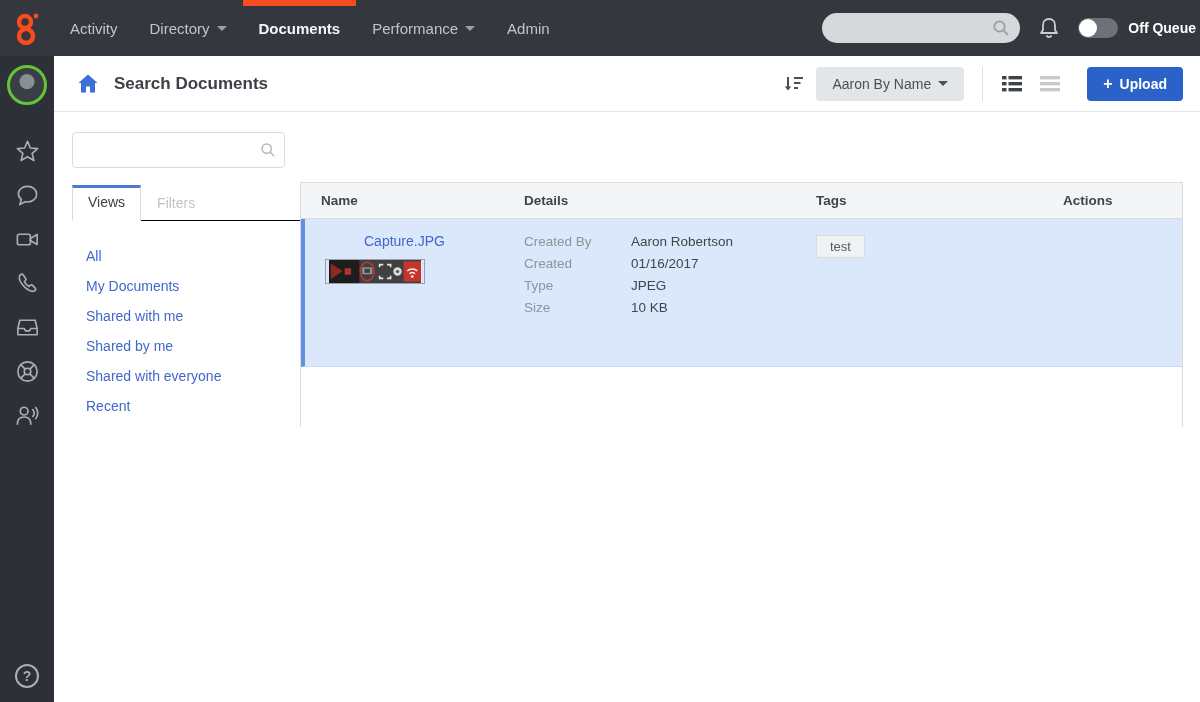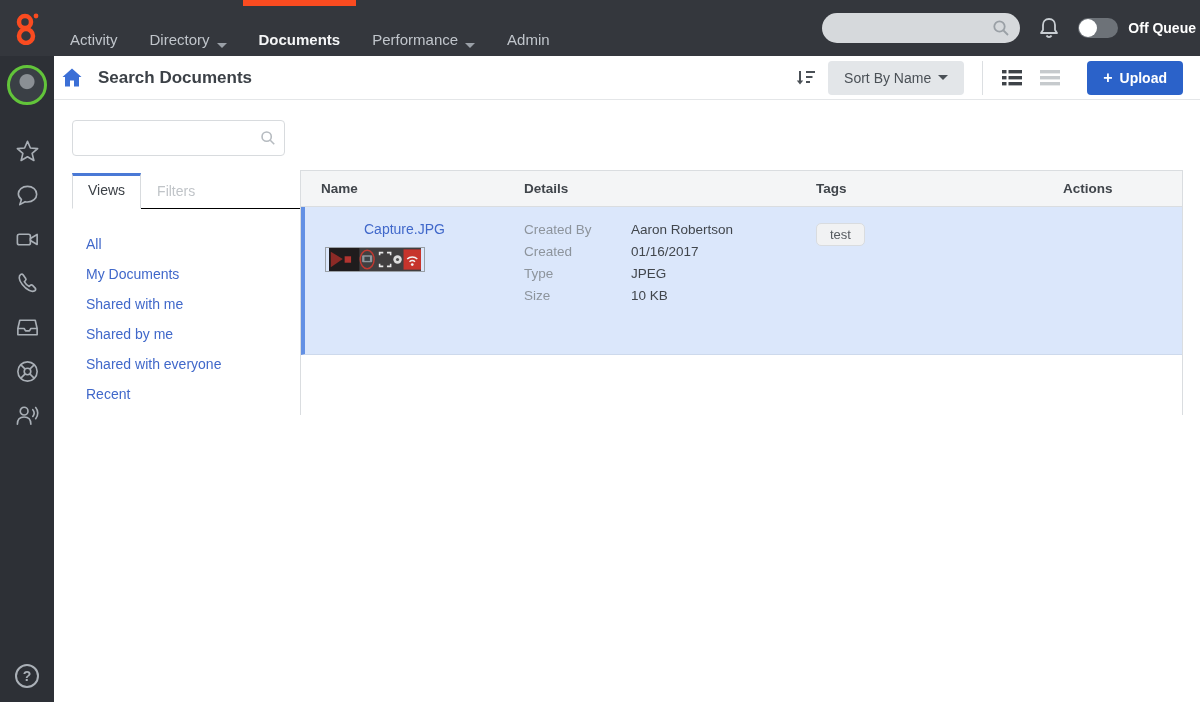--- a/index.html
+++ b/index.html
@@ -4,21 +4,21 @@
 <style>
   * { margin:0; padding:0; box-sizing:border-box; }
   html,body { width:1200px; height:702px; overflow:hidden;
     font-family:"Liberation Sans", sans-serif; background:#fff; }
 
   
   .top-nav { position:fixed; top:0; left:0; width:1200px; height:56px;
     background:#34373d; display:flex; align-items:center; z-index:20; }
   .logo-box { width:54px; height:56px; display:flex; align-items:center; justify-content:center; }
   .nav-items { display:flex; align-items:stretch; height:56px; }
-  .nav-item { position:relative; display:flex; align-items:flex-end; padding:8px 16px;
+  .nav-item { position:relative; display:flex; align-items:center; padding:8px 16px;
     color:#c0c5cb; font-size:15px; cursor:pointer; }
   .nav-item.active { color:#f4f5f6; font-weight:bold; }
   .nav-item.active::before { content:""; position:absolute; top:0; left:0; right:0;
     height:6px; background:#fa4b20; }
   .caret { display:inline-block; margin-left:7px; width:0; height:0;
     border-left:5px solid transparent; border-right:5px solid transparent;
     border-top:5px solid #9aa0a7; }
   .nav-right { margin-left:auto; display:flex; align-items:center; padding-right:4px; }
   .nav-search { width:198px; height:30px; background:#d6d9dc; border:none; border-radius:15px;
     padding:0 34px 0 14px; font-size:13px; color:#42474d; outline:none; }
@@ -38,22 +38,22 @@
     border:3px solid #62c43a; background:radial-gradient(circle at 50% 40%, #8a8f94 0 7px, #3a3f45 8px);
     overflow:hidden; cursor:pointer; }
   .side-icons { display:flex; flex-direction:column; gap:16px; margin-top:32px; }
   .side-icon { width:28px; height:28px; display:flex; align-items:center; justify-content:center; cursor:pointer; }
   .side-help { margin-top:auto; margin-bottom:14px; width:24px; height:24px; border-radius:50%;
     border:2px solid #aab0b7; color:#aab0b7; font-size:14px; font-weight:bold;
     display:flex; align-items:center; justify-content:center; cursor:pointer; }
 
   
   .main { position:absolute; top:56px; left:54px; width:1146px; height:646px; background:#fff; }
-  .page-header { height:44px; border-bottom:1px solid #e4e6e8; display:flex; align-items:center;
-    padding:0 17px 0 8px; }
+  .page-header { height:56px; border-bottom:1px solid #e4e6e8; display:flex; align-items:center;
+    padding:0 17px 0 24px; }
   .page-title-wrap { display:flex; align-items:center; gap:16px; }
   .page-title { font-size:17px; color:#3c4147; }
   .header-right { margin-left:auto; display:flex; align-items:center; }
   .sort-dir-btn { display:flex; margin-right:12px; cursor:pointer; }
   .sort-btn { height:34px; background:#e3e6e9; border:none; border-radius:4px; padding:0 16px;
     font-size:14px; color:#4a5056; display:flex; align-items:center; cursor:pointer; }
   .sort-btn .caret { border-top-color:#4a5056; }
   .vdivider { width:1px; height:34px; background:#dcdfe2; margin:0 18px; }
   .view-btn { display:flex; margin-right:16px; cursor:pointer; }
   .upload-btn { height:34px; margin-left:10px; background:#2b62c9; color:#fff; border:none;
@@ -89,21 +89,21 @@
   .t-header .col-actions { padding-left:22px; }
   .t-row .col-name { width:219px; padding-top:13px; }
   .t-row .col-details { padding-top:15px; }
   .t-row .col-tags { padding-top:16px; }
   .t-row .col-actions { padding-top:13px; }
   .doc-link { color:#4068ca; font-size:14px; text-decoration:none; cursor:pointer; display:inline-block;margin-left:39px; }
   .thumb { margin-top:9px; display:block; border:1px solid #9aa0a6; cursor:pointer; }
   .detail-grid { display:grid; grid-template-columns:107px auto; row-gap:7px; font-size:13.5px; }
   .d-label { color:#8d949c; }
   .d-value { color:#41464c; }
-  .tag-chip { display:inline-block; background:#f1f2f3; border:1px solid #d9dcdf; border-radius:5px;
+  .tag-chip { display:inline-block; background:#f1f2f3; border:1px solid #d9dcdf; border-radius:0;
     padding:3px 13px; font-size:13px; color:#565b60; }
   .action-link { display:flex; align-items:center; gap:9px; color:#2b5fc5; font-size:14px;
     margin-bottom:10px; cursor:pointer; text-decoration:none; }
 </style>
 </head>
 <body>
 
 <header class="top-nav">
   <div class="logo-box">
     <svg width="26" height="34" viewBox="0 0 26 34">
@@ -219,21 +219,21 @@
       <div class="sort-dir-btn">
         <svg width="20" height="20" viewBox="0 0 20 20">
           <line x1="4" y1="3" x2="4" y2="15" stroke="#4a5056" stroke-width="2"></line>
           <path d="M0.8 12.5 L4 16.5 L7.2 12.5 Z" fill="#4a5056"></path>
           <line x1="10" y1="4" x2="19" y2="4" stroke="#4a5056" stroke-width="2"></line>
           <line x1="10" y1="9" x2="16.5" y2="9" stroke="#4a5056" stroke-width="2"></line>
           <line x1="10" y1="14" x2="14" y2="14" stroke="#4a5056" stroke-width="2"></line>
         </svg>
       </div>
       <button class="sort-btn">
-        <span>Sort By Name</span>
+        <span>Aaron By Name</span>
         <span class="caret"></span>
       </button>
       <div class="vdivider"></div>
       <div class="view-btn">
         <svg width="22" height="18" viewBox="0 0 22 18">
           <rect x="1" y="1" width="4.5" height="3.4" fill="#3e4348"></rect>
             <rect x="7.5" y="1" width="13.5" height="3.4" fill="#3e4348"></rect>
           <rect x="1" y="7" width="4.5" height="3.4" fill="#3e4348"></rect>
             <rect x="7.5" y="7" width="13.5" height="3.4" fill="#3e4348"></rect>
           <rect x="1" y="13" width="4.5" height="3.4" fill="#3e4348"></rect>

